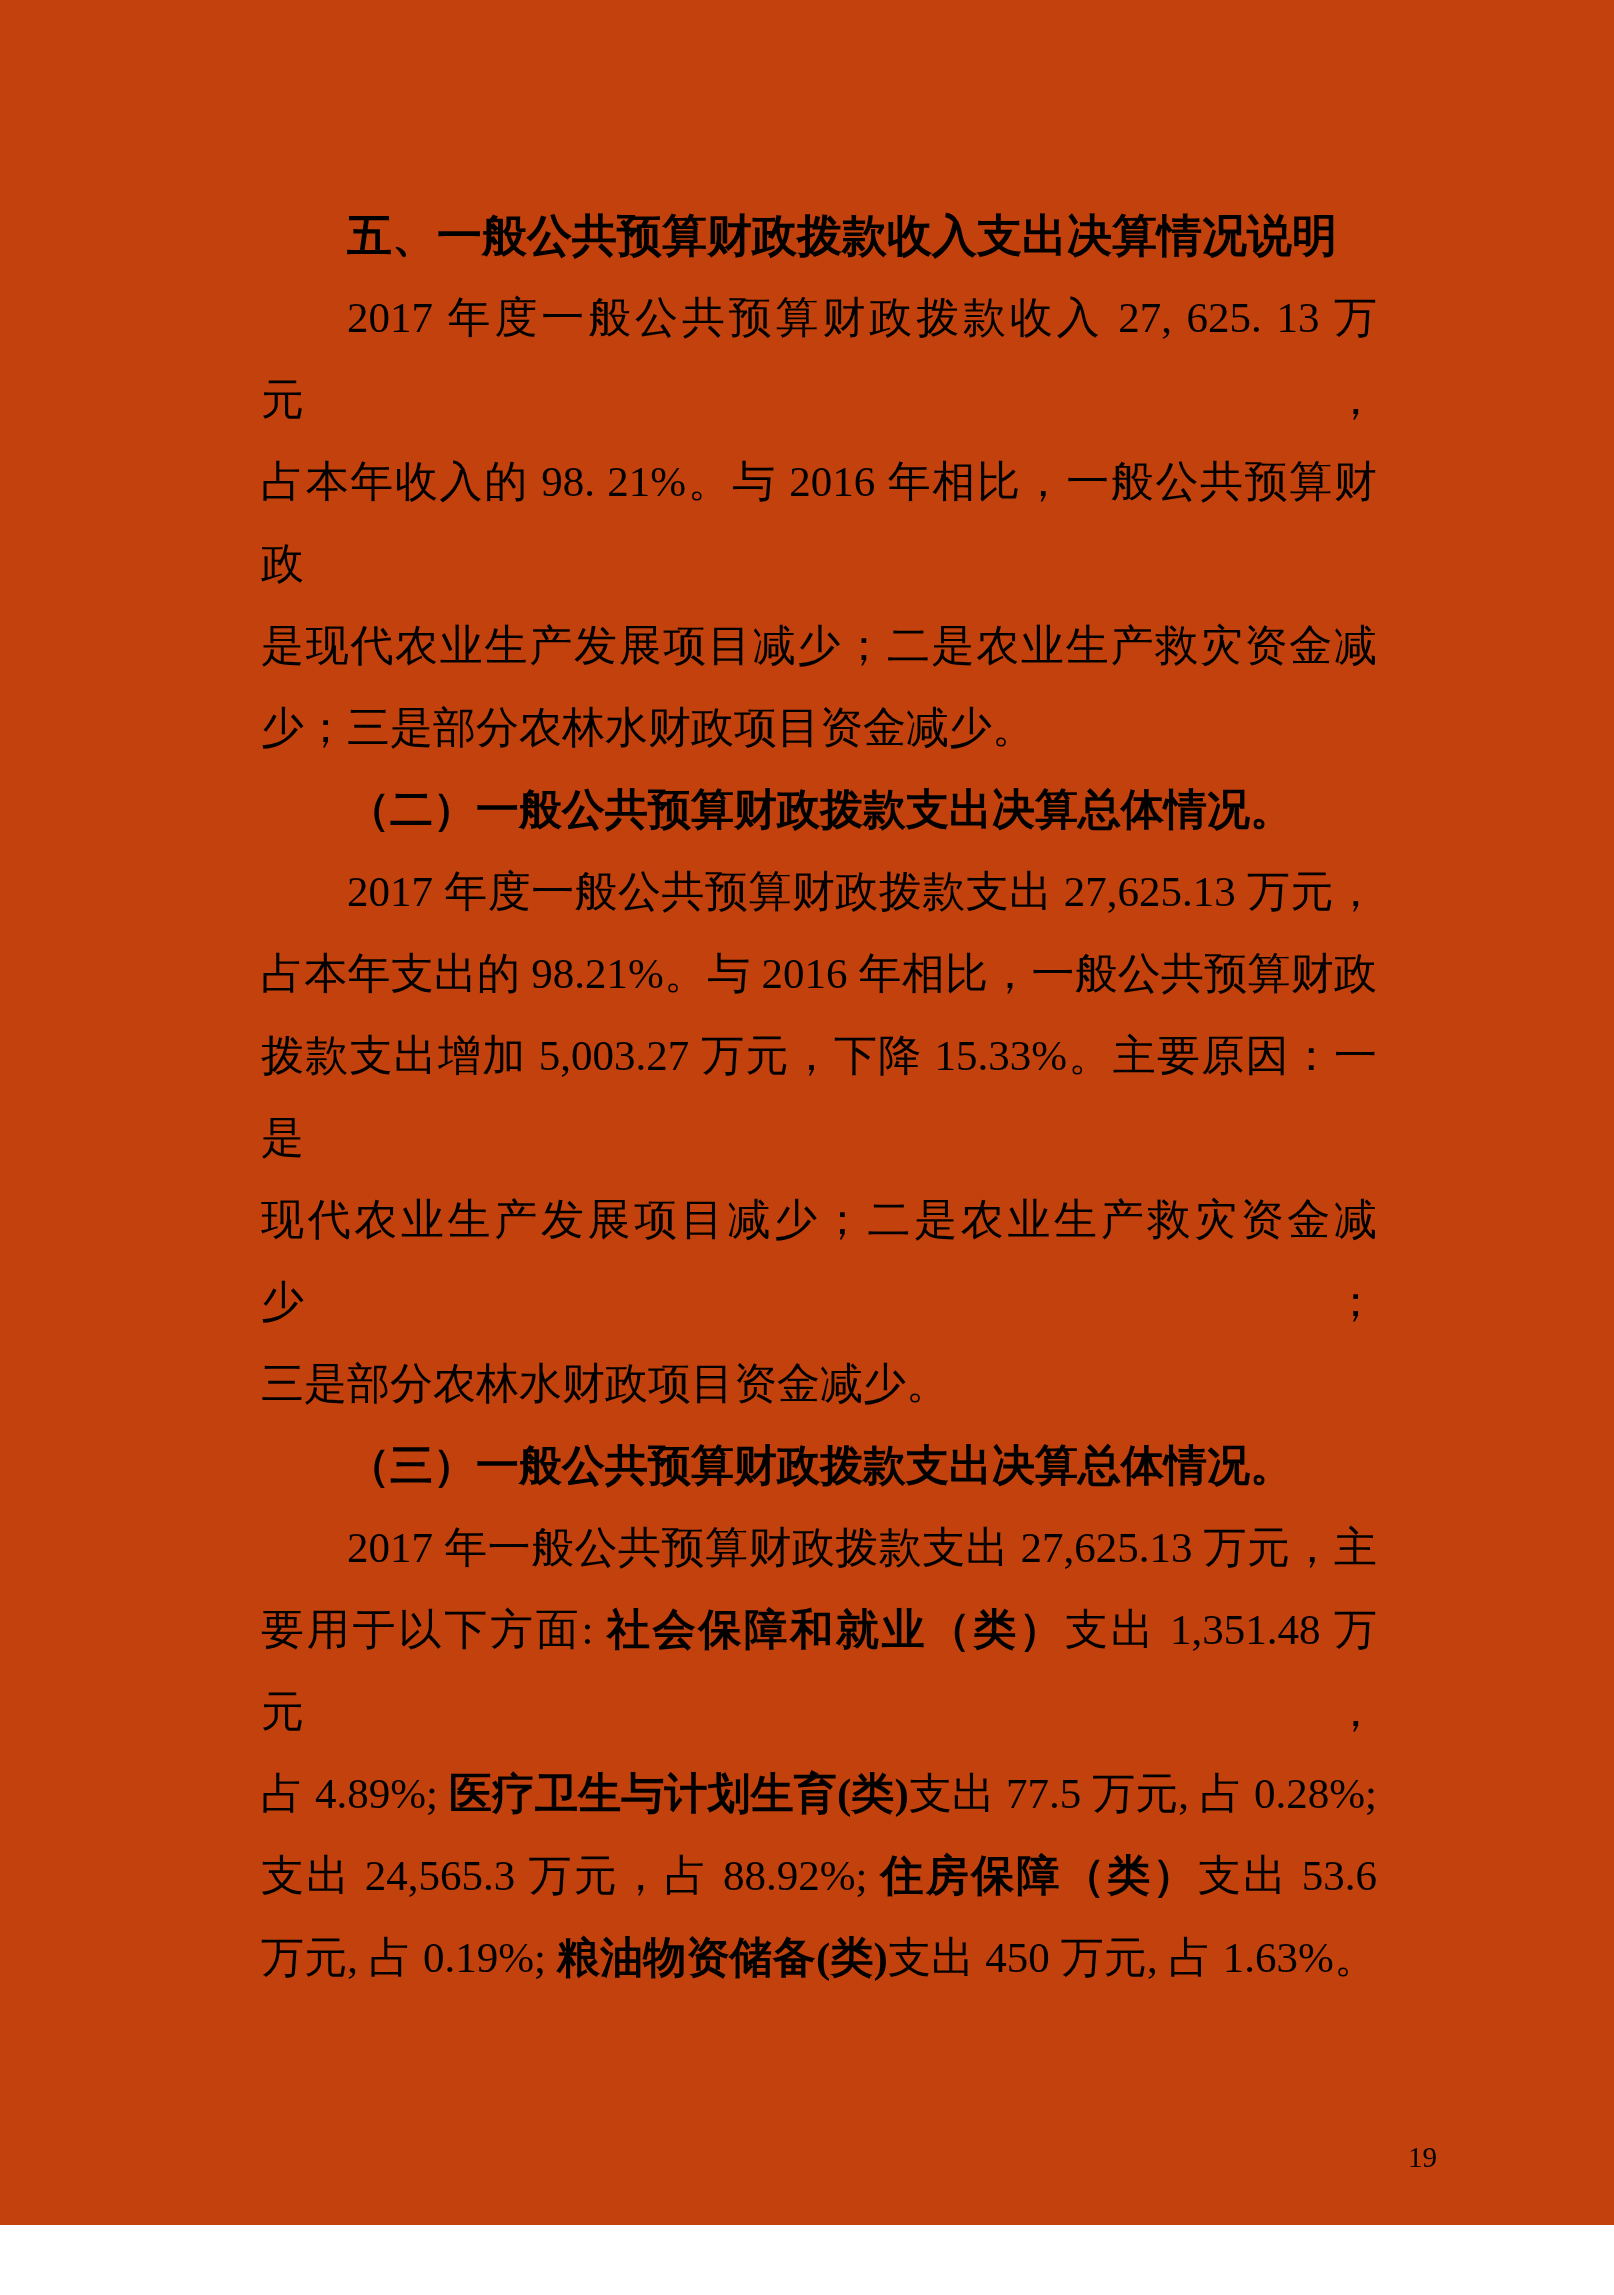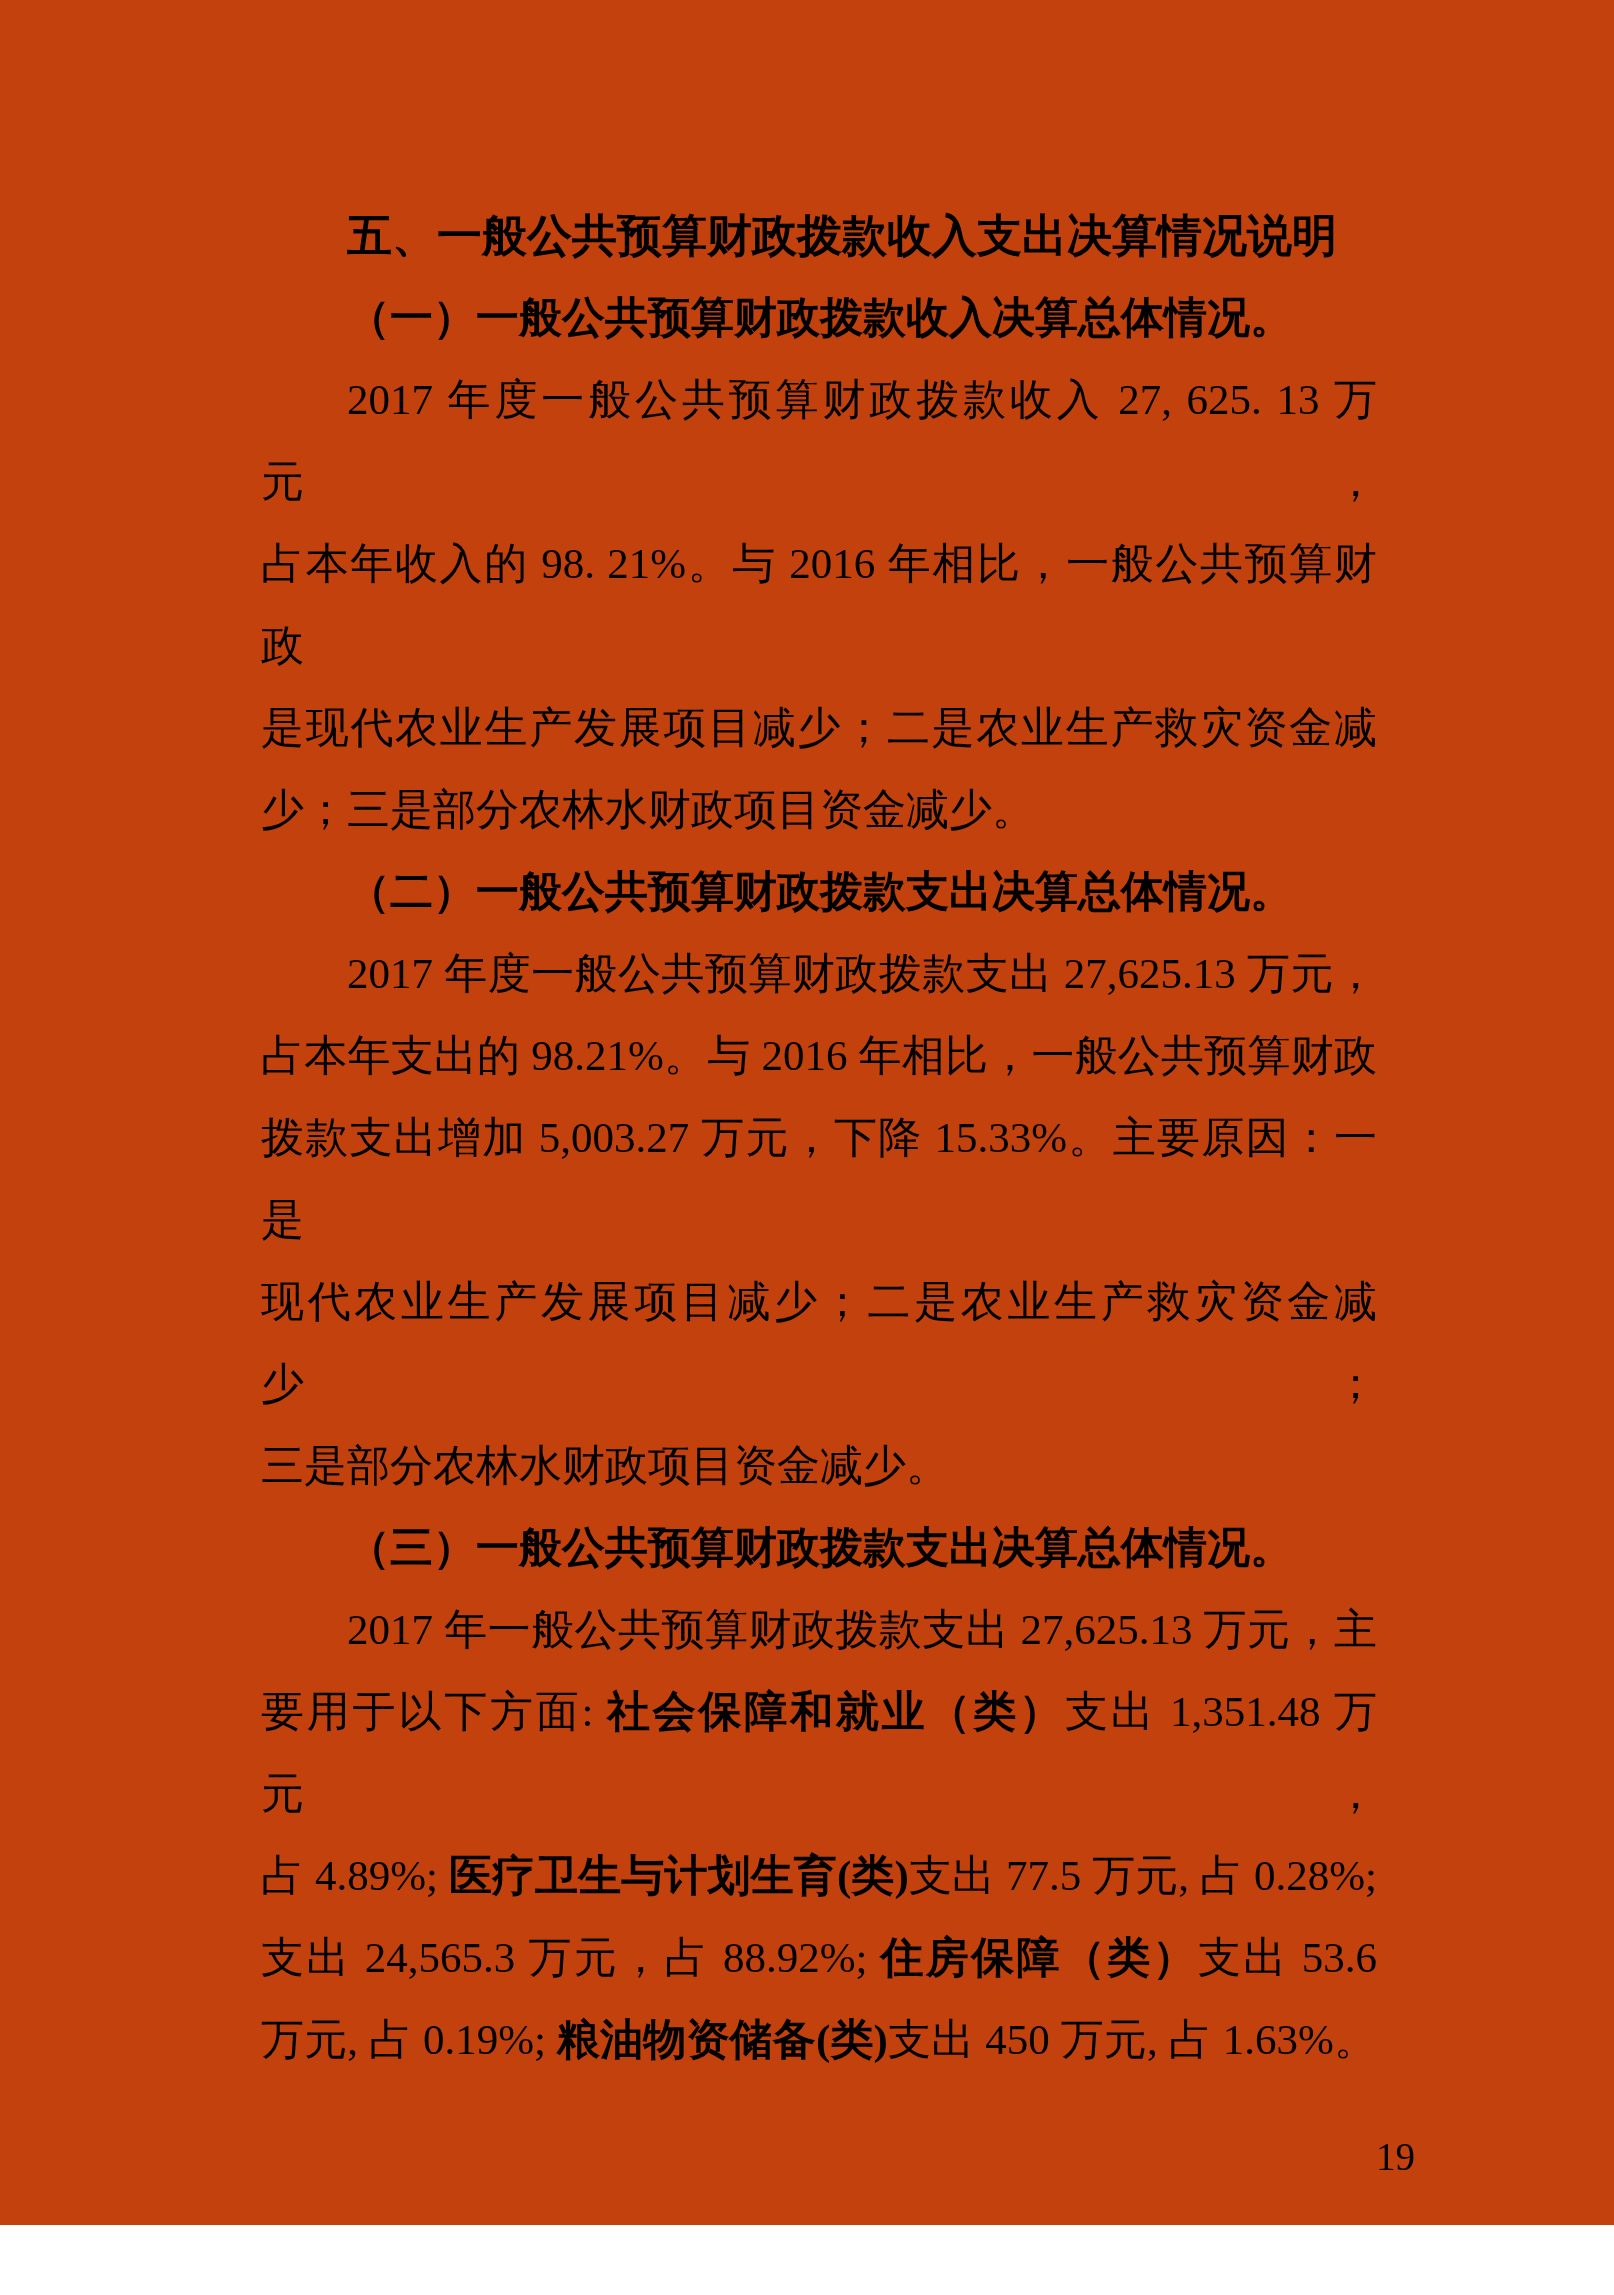--- a/index.html
+++ b/index.html
@@ -34,34 +34,33 @@
   .ind { text-indent: 86px; }        
   .title-line {
     font-family: "Liberation Sans", "DejaVu Sans", sans-serif;
     font-weight: 700;
     font-size: 45px;
   }
   .head { font-weight: 700; }
   .seg-b { font-weight: 700; }
   .pageno {
     position: absolute;
-    left: 1376px;
+    left: 1408px;
     top: 2140px;
-    font-size: 39px;
+    font-size: 29px;
     line-height: 34px;
     font-family: "Liberation Serif", "DejaVu Serif", serif;
   }
 </style>
 </head>
 <body>
 
 <div class="page">
   <div class="content">
       <div class="line nl ind title-line"><span class="seg-b">五、一般公共预算财政拨款收入支出决算情况说明</span></div>
-      <div class="line nl ind head"><span class="seg-b">（一）一般公共预算财政拨款收入决算总体情况。</span></div>
       <div class="line jl ind"><span>2017 年度一般公共预算财政拨款收入 27, 625. 13 万元，</span></div>
       <div class="line jl"><span>占本年收入的 98. 21%。与 2016 年相比，一般公共预算财政</span></div>
       <div class="line jl"><span>是现代农业生产发展项目减少；二是农业生产救灾资金减</span></div>
       <div class="line nl"><span>少；三是部分农林水财政项目资金减少。</span></div>
       <div class="line nl ind head"><span class="seg-b">（二）一般公共预算财政拨款支出决算总体情况。</span></div>
       <div class="line jl ind"><span>2017 年度一般公共预算财政拨款支出 27,625.13 万元，</span></div>
       <div class="line jl"><span>占本年支出的 98.21%。与 2016 年相比，一般公共预算财政</span></div>
       <div class="line jl"><span>拨款支出增加 5,003.27 万元，下降 15.33%。主要原因：一是</span></div>
       <div class="line jl"><span>现代农业生产发展项目减少；二是农业生产救灾资金减少；</span></div>
       <div class="line nl"><span>三是部分农林水财政项目资金减少。</span></div>

